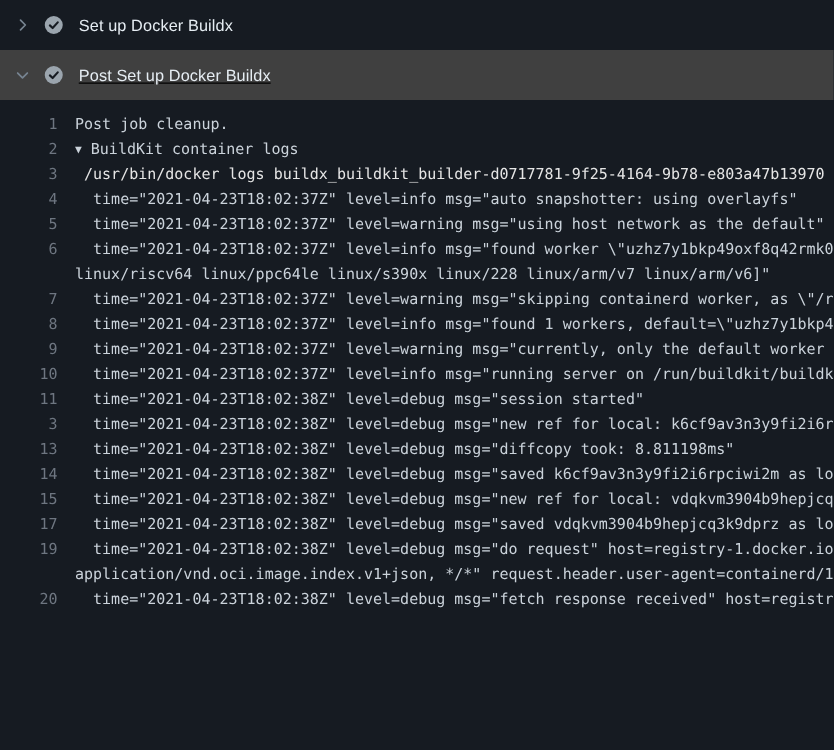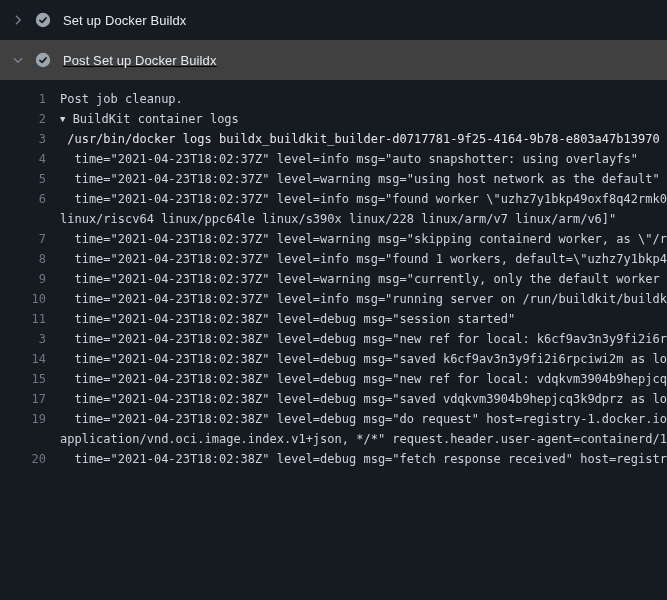--- a/index.html
+++ b/index.html
@@ -173,20 +173,24 @@
   <div class="log-row">
     <span class="lnum">11</span>
     <span class="ltext">  time="2021-04-23T18:02:38Z" level=debug msg="session started"</span>
   </div>
 
   <div class="log-row">
     <span class="lnum">3</span>
     <span class="ltext">  time="2021-04-23T18:02:38Z" level=debug msg="new ref for local: k6cf9av3n3y9fi2i6rpc</span>
   </div>
 
+  <div class="log-row">
+    <span class="lnum">13</span>
+    <span class="ltext">  time="2021-04-23T18:02:38Z" level=debug msg="diffcopy took: 8.811198ms"</span>
+  </div>
 
   <div class="log-row">
     <span class="lnum">14</span>
     <span class="ltext">  time="2021-04-23T18:02:38Z" level=debug msg="saved k6cf9av3n3y9fi2i6rpciwi2m as loca</span>
   </div>
 
   <div class="log-row">
     <span class="lnum">15</span>
     <span class="ltext">  time="2021-04-23T18:02:38Z" level=debug msg="new ref for local: vdqkvm3904b9hepjcq3k</span>
   </div>

